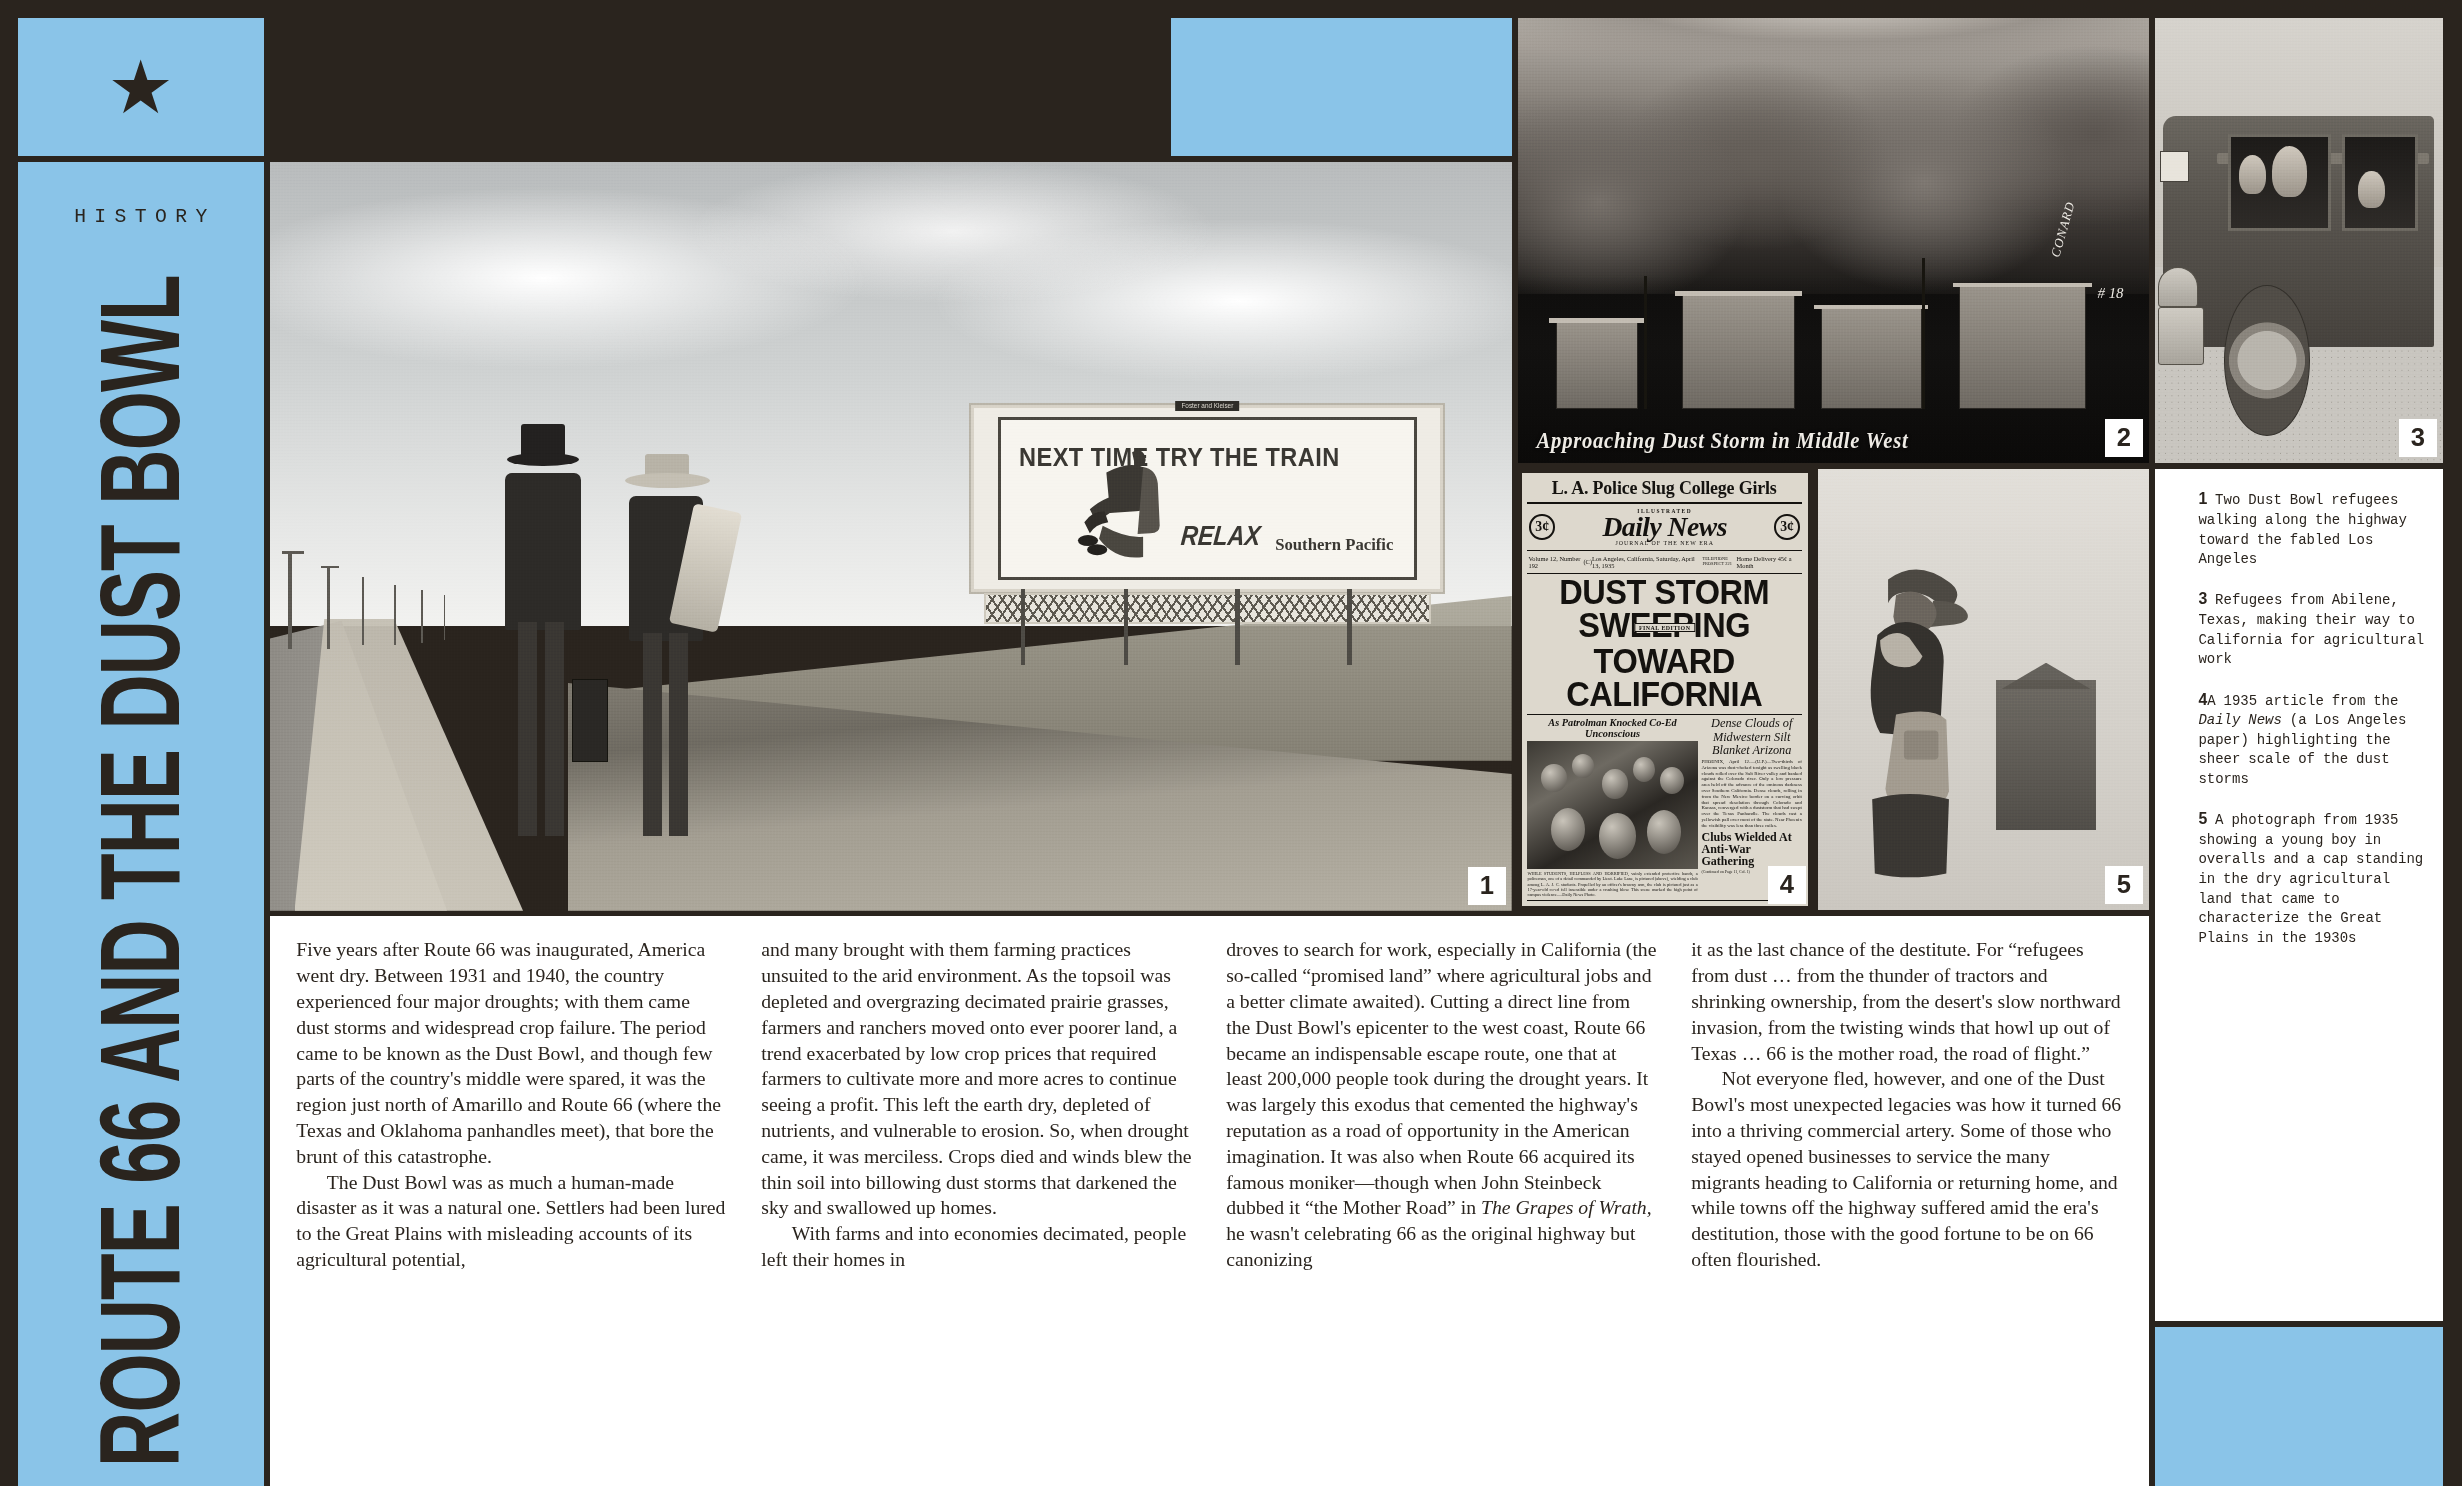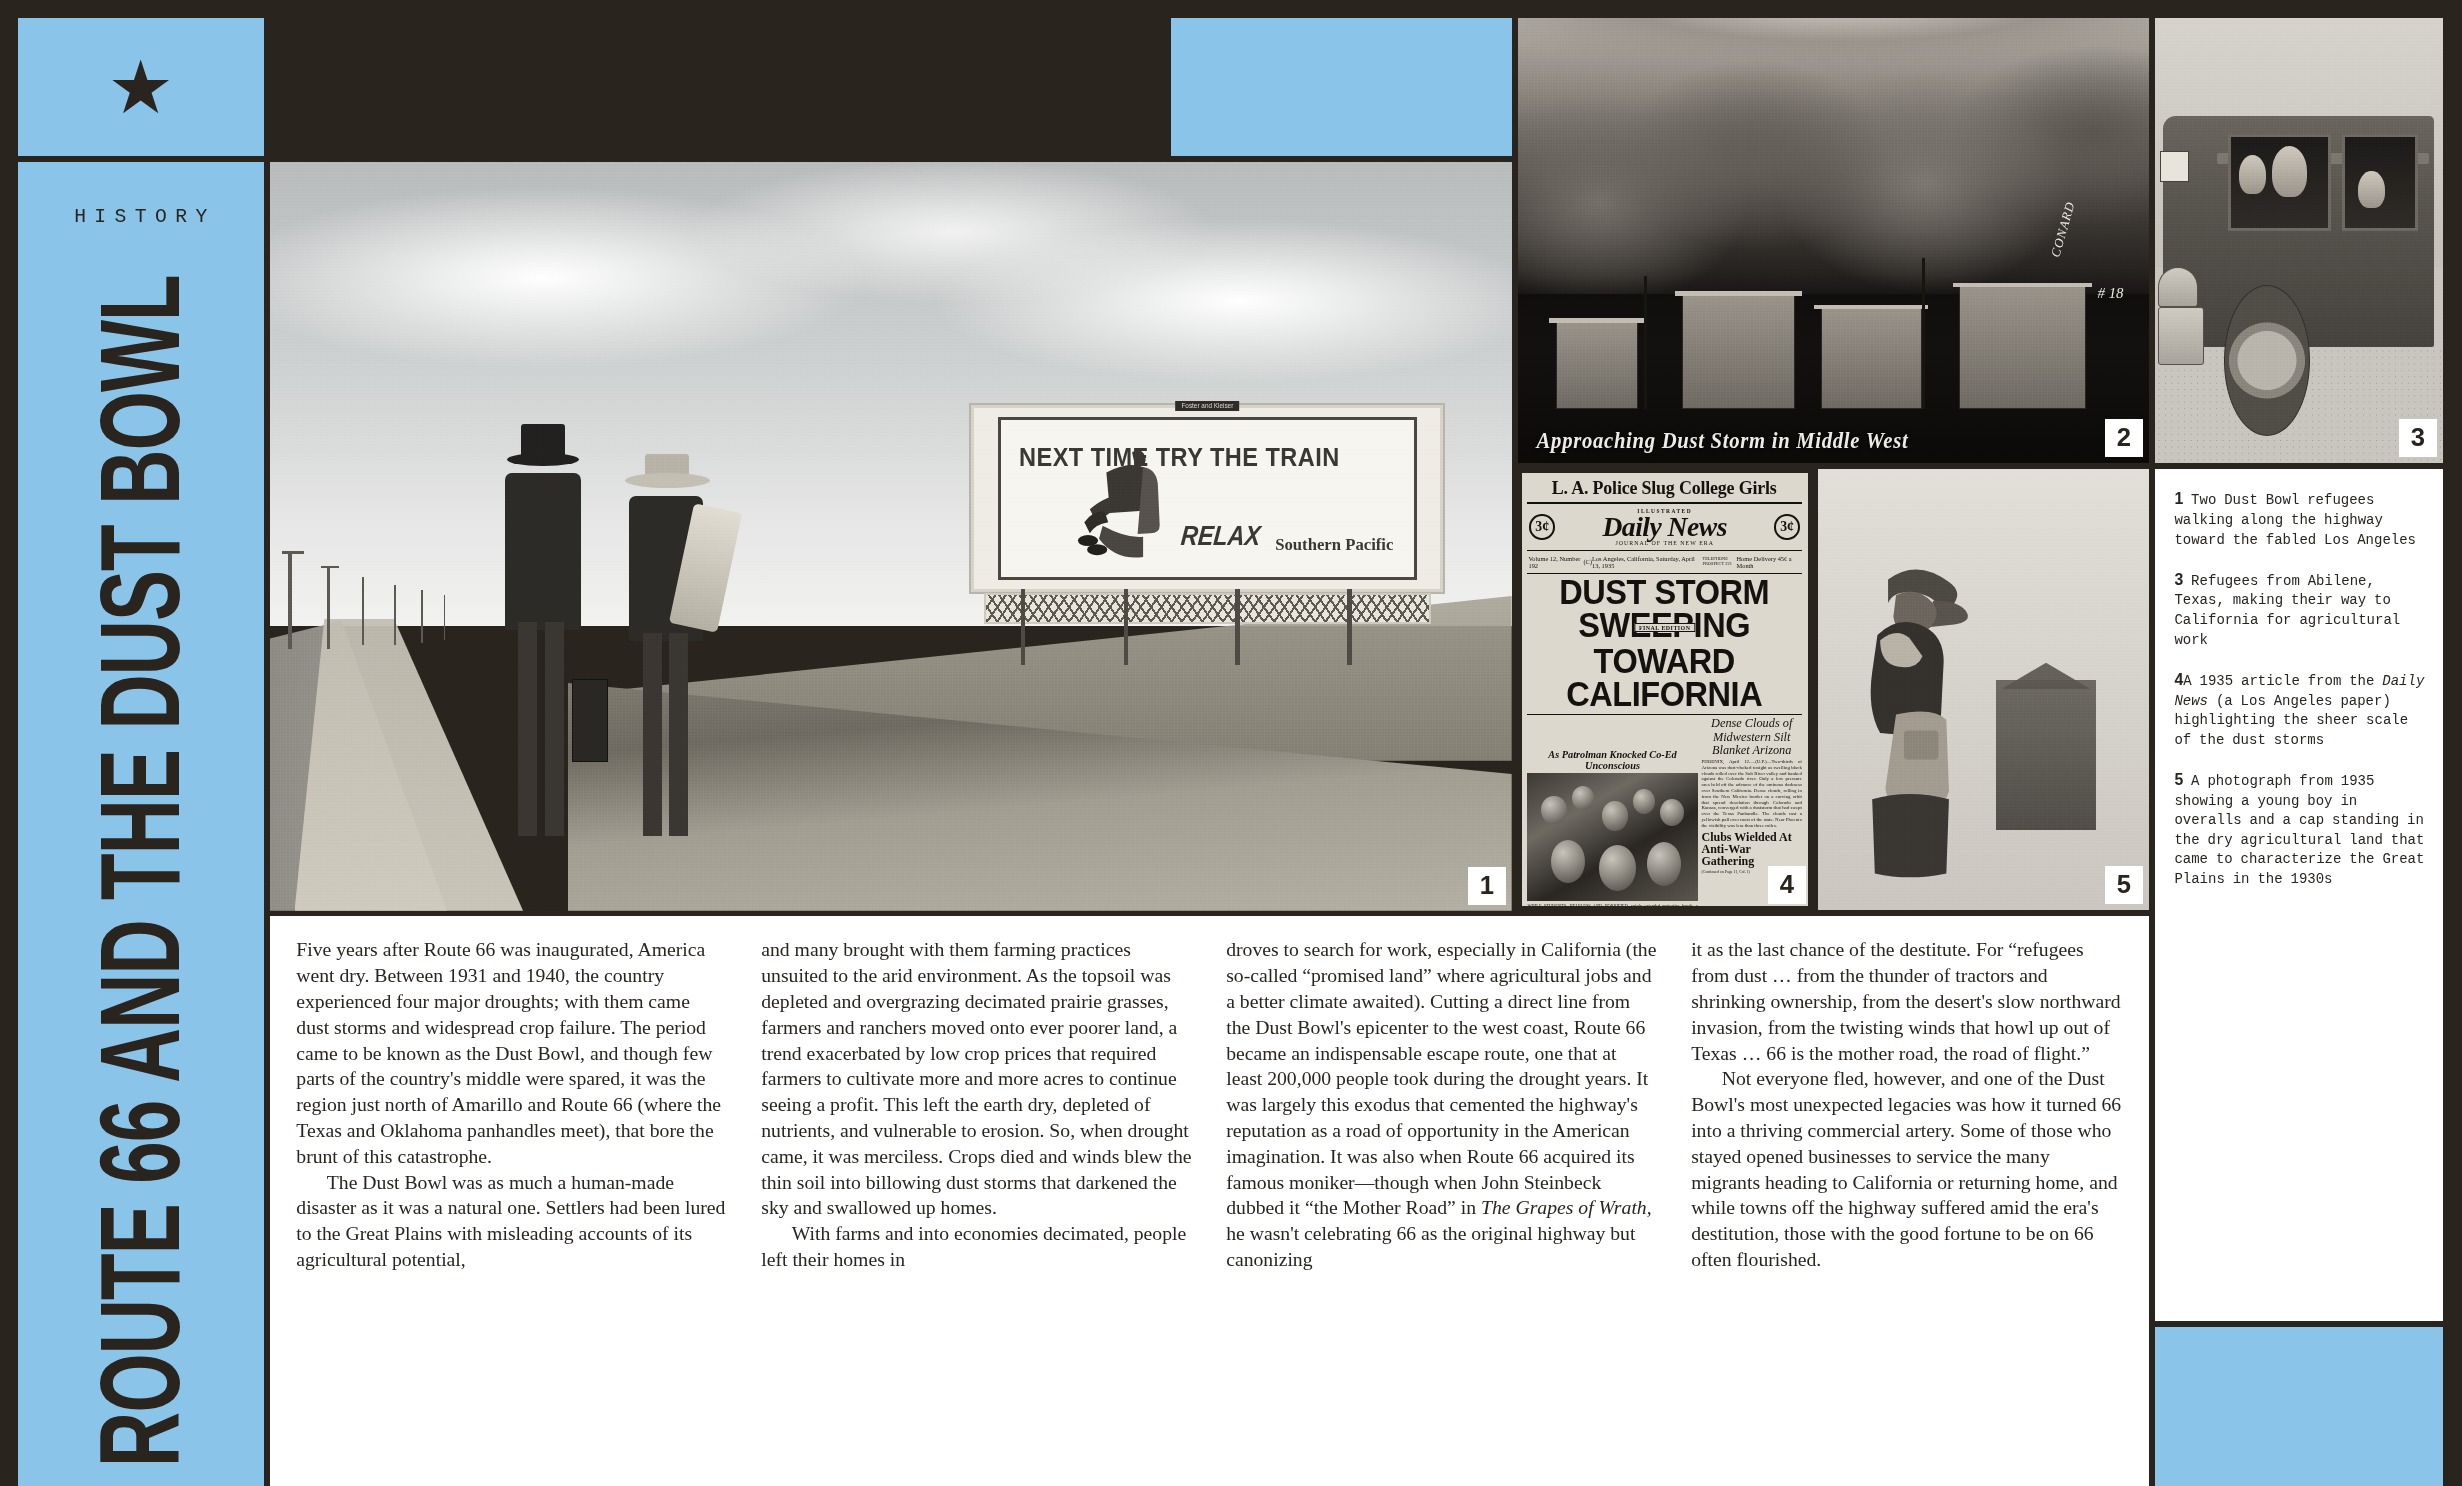--- a/index.html
+++ b/index.html
@@ -62,21 +62,21 @@
     font-size:25.6px; line-height:1.38; color:#2A241E;
   }
   #intro-blue { left:1153px; top:0; width:341px; height:138px; }
 
   
   #photo1 { left:252px; top:144px; width:1242px; height:749px; }
   #photo2 { left:1500px; top:0; width:631px; height:445px; }
   #photo3 { left:2137px; top:0; width:288px; height:445px; }
   #news4  { left:1500px; top:451px; width:294px; height:441px; }
   #photo5 { left:1800px; top:451px; width:331px; height:441px; }
-  #caps   { left:2137px; top:451px; width:288px; height:852px; background:#fff; }
+  #caps   { left:2137px; top:451px; width:288px; height:852px; background:#fff;padding-left:24px; }
   #blue-br{ left:2137px; top:1309px; width:288px; height:160px; }
 
   
   #body-cell { left:252px; top:898px; width:1879px; height:570px; background:#fff; }
   .cols {
     display:flex; gap:34px;
     padding:21.7px 26.6px 0 26.6px; height:100%;
   }
   .col {
     flex:1 1 0; min-width:0;
@@ -526,21 +526,21 @@
       <div class="np-rule thin"></div>
 
       <div style="position:relative;">
         <div id="np-head">DUST STORM SWEEPING</div>
         <div id="np-final" style="top:47px;">FINAL EDITION</div>
         <div id="np-head">TOWARD CALIFORNIA</div>
       </div>
       <div class="np-rule thin"></div>
 
       <div id="np-lower">
-        <div style="flex:0 0 62%;margin-top:32px;">
+        <div style="flex:0 0 62%;">
           <div id="np-sub1">As Patrolman Knocked Co-Ed Unconscious</div>
           <div id="np-photo">
             <div class="crowdhead" style="left:8%;top:18%;width:15%;height:22%;"></div>
             <div class="crowdhead" style="left:26%;top:10%;width:13%;height:19%;"></div>
             <div class="crowdhead" style="left:44%;top:22%;width:15%;height:23%;"></div>
             <div class="crowdhead" style="left:62%;top:12%;width:13%;height:20%;"></div>
             <div class="crowdhead" style="left:78%;top:20%;width:14%;height:21%;"></div>
             <div class="crowdhead" style="left:14%;top:52%;width:20%;height:34%;"></div>
             <div class="crowdhead" style="left:42%;top:56%;width:22%;height:36%;"></div>
             <div class="crowdhead" style="left:70%;top:54%;width:20%;height:34%;"></div>

